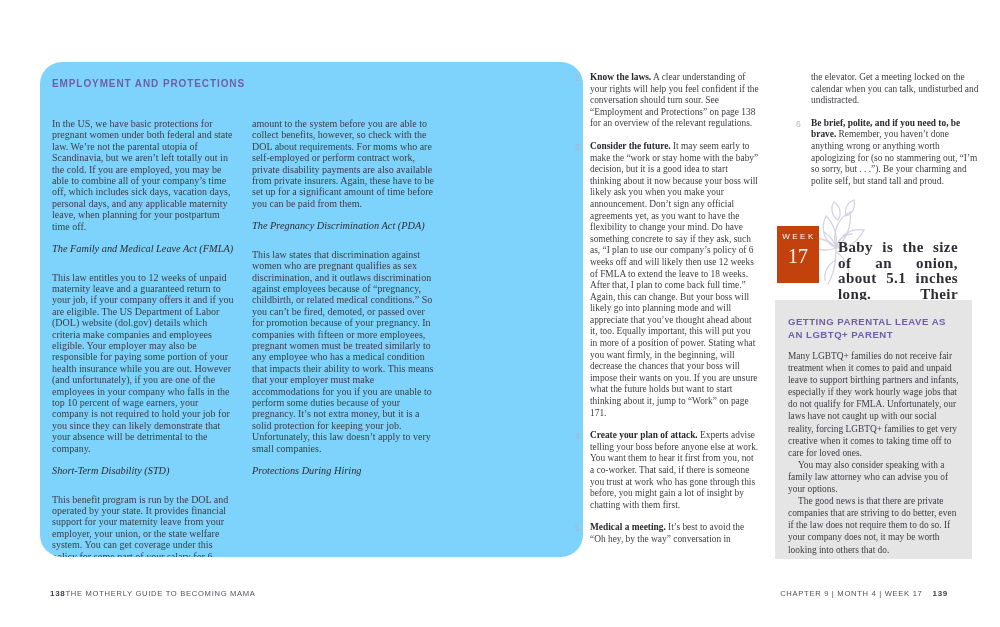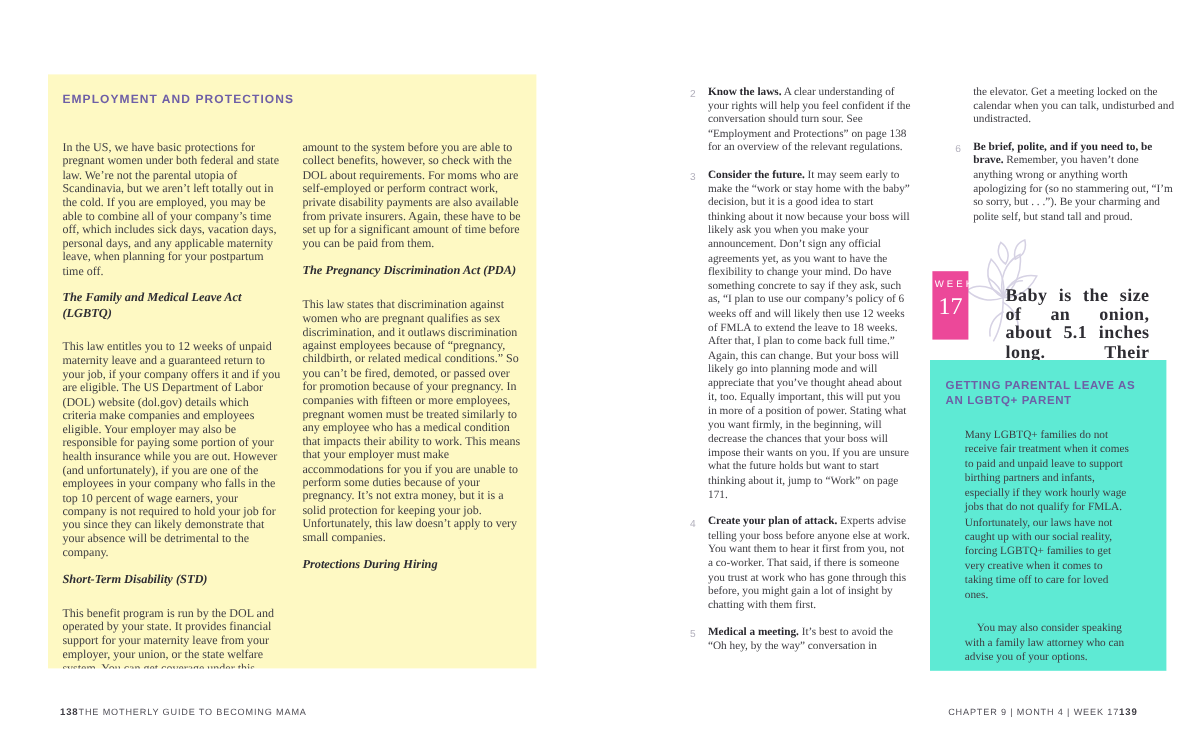--- a/index.html
+++ b/index.html
@@ -9,100 +9,100 @@
     font-family:"Liberation Serif", serif; color:#3e3d42;
     -webkit-font-smoothing:antialiased;
   }
   .spread { position:relative; width:1000px; height:627px; background:#ffffff; }
   .page { position:absolute; top:0; height:627px; width:500px; }
   .page-left { left:0; }
   .page-right { left:500px; }
 
   
   .panel {
-    position:absolute; left:40px; top:62px; width:407px; height:495px;
-    background:#fef9c3; padding:16px 0 0 12px; overflow:hidden;
+    position:absolute; left:40px; top:62px; width:543px; height:495px;
+    background:#7dd3fc; padding:16px 0 0 12px; overflow:hidden;border-radius:22px;
   }
   .panel-heading {
     font-family:"Liberation Sans", sans-serif; font-size:10px; font-weight:bold;
     letter-spacing:0.9px; color:#6e5fa6; margin:0 0 13px 0;
   }
   .cols { display:flex; gap:16px; }
   .col { width:184px; }
   .col p { font-size:10px; line-height:11.4px; margin:16px 0 11px 0; color:#3e3d42; }
   .col h3 {
-    font-size:10.3px; font-weight:bold; font-style:italic;
+    font-size:10.3px; font-weight:normal; font-style:italic;
     margin:0 0 2px 0; color:#2e2d33; line-height:12.5px;
   }
 
   
   .rcol1 { position:absolute; left:75px; top:72px; width:185px; }
   .rcol2 { position:absolute; left:266px; top:72px; width:192px;margin-left:30px; }
   .ritem { display:flex; margin-bottom:11px; }
   .ritem .num {
     flex:none; width:15px; font-family:"Liberation Sans", sans-serif;
     font-size:8.5px; color:#b3b1bd; padding-top:1px;
   }
   .ritem .itext { width:170px; font-size:9.4px; line-height:11.6px; color:#3e3d42; }
   .ritem .itext b { color:#29282e; }
 
   
   .week-block { position:absolute; left:266px; top:190px; width:200px; height:104px; }
   .flower { position:absolute; left:28px; top:0; z-index:0; }
   .week-square {
-    position:absolute; left:11px; top:36px; z-index:1; width:30px; height:57px;
-    background:#ec4899; color:#ffffff; text-align:center;
+    position:absolute; left:11px; top:36px; z-index:1; width:42px; height:57px;
+    background:#c2410c; color:#ffffff; text-align:center;
   }
   .week-label {
     font-family:"Liberation Sans", sans-serif; font-size:8px; letter-spacing:2.5px;
     padding:6px 0 0 2px;
   }
   .week-num { font-size:20px; line-height:27px; margin-top:2px; font-weight:normal; }
   .week-caption {
     position:absolute; left:72px; top:50px; width:120px;
     font-size:15px; font-weight:bold; line-height:15.5px; letter-spacing:0.4px;
     color:#2e2d33; text-align:justify;
   }
 
   
   .lgbtq-box {
     position:absolute; left:275px; top:300px; width:197px; height:259px;
-    background:#5eead4; padding:15px 13px 0 13px; overflow:hidden;
+    background:#e5e5e5; padding:15px 13px 0 13px; overflow:hidden;
   }
   .lgbtq-heading {
     font-family:"Liberation Sans", sans-serif; font-size:9.6px; font-weight:bold;
     letter-spacing:0.5px; line-height:13px; color:#6e5fa6; margin:0 0 9px 0;
   }
-  .lgbtq-box p { font-size:9.4px; line-height:12.1px; margin:16px; color:#3e3d42; }
+  .lgbtq-box p { font-size:9.4px; line-height:12.1px; margin:0; color:#3e3d42; }
   .lgbtq-box p.indent { text-indent:10px; }
 
   
   .footer {
     position:absolute; top:589px; font-family:"Liberation Sans", sans-serif;
     font-size:7.6px; letter-spacing:0.7px; color:#514f57;
   }
   .footer-left { left:50px; }
   .footer-right { right:52px; text-align:right; }
   .pagenum { font-weight:bold; font-size:8px; color:#3f3d44; }
   .footer-left .pagenum { }
-  .footer-right .pagenum { }
+  .footer-right .pagenum { margin-left:10px; }
 </style>
 </head>
 <body>
 
 <div class="spread">
 
   <div class="page page-left">
 
     <section class="panel">
       <h2 class="panel-heading">EMPLOYMENT AND PROTECTIONS</h2>
       <div class="cols">
         <div class="col">
           <p>In the US, we have basic protections for pregnant women under both federal and state law. We’re not the parental utopia of Scandinavia, but we aren’t left totally out in the cold. If you are employed, you may be able to combine all of your company’s time off, which includes sick days, vacation days, personal days, and any applicable maternity leave, when planning for your postpartum time off.</p>
-          <h3>The Family and Medical Leave Act (LGBTQ)</h3>
+          <h3>The Family and Medical Leave Act (FMLA)</h3>
           <p>This law entitles you to 12 weeks of unpaid maternity leave and a guaranteed return to your job, if your company offers it and if you are eligible. The US Department of Labor (DOL) website (dol.gov) details which criteria make companies and employees eligible. Your employer may also be responsible for paying some portion of your health insurance while you are out. However (and unfortunately), if you are one of the employees in your company who falls in the top 10 percent of wage earners, your company is not required to hold your job for you since they can likely demonstrate that your absence will be detrimental to the company.</p>
           <h3>Short-Term Disability (STD)</h3>
           <p>This benefit program is run by the DOL and operated by your state. It provides financial support for your maternity leave from your employer, your union, or the state welfare system. You can get coverage under this policy for some part of your salary for 6 weeks. You must have contributed a certain</p>
         </div>
         <div class="col">
           <p>amount to the system before you are able to collect benefits, however, so check with the DOL about requirements. For moms who are self-employed or perform contract work, private disability payments are also available from private insurers. Again, these have to be set up for a significant amount of time before you can be paid from them.</p>
           <h3>The Pregnancy Discrimination Act (PDA)</h3>
           <p>This law states that discrimination against women who are pregnant qualifies as sex discrimination, and it outlaws discrimination against employees because of “pregnancy, childbirth, or related medical conditions.” So you can’t be fired, demoted, or passed over for promotion because of your pregnancy. In companies with fifteen or more employees, pregnant women must be treated similarly to any employee who has a medical condition that impacts their ability to work. This means that your employer must make accommodations for you if you are unable to perform some duties because of your pregnancy. It’s not extra money, but it is a solid protection for keeping your job. Unfortunately, this law doesn’t apply to very small companies.</p>
           <h3>Protections During Hiring</h3>
         </div>

